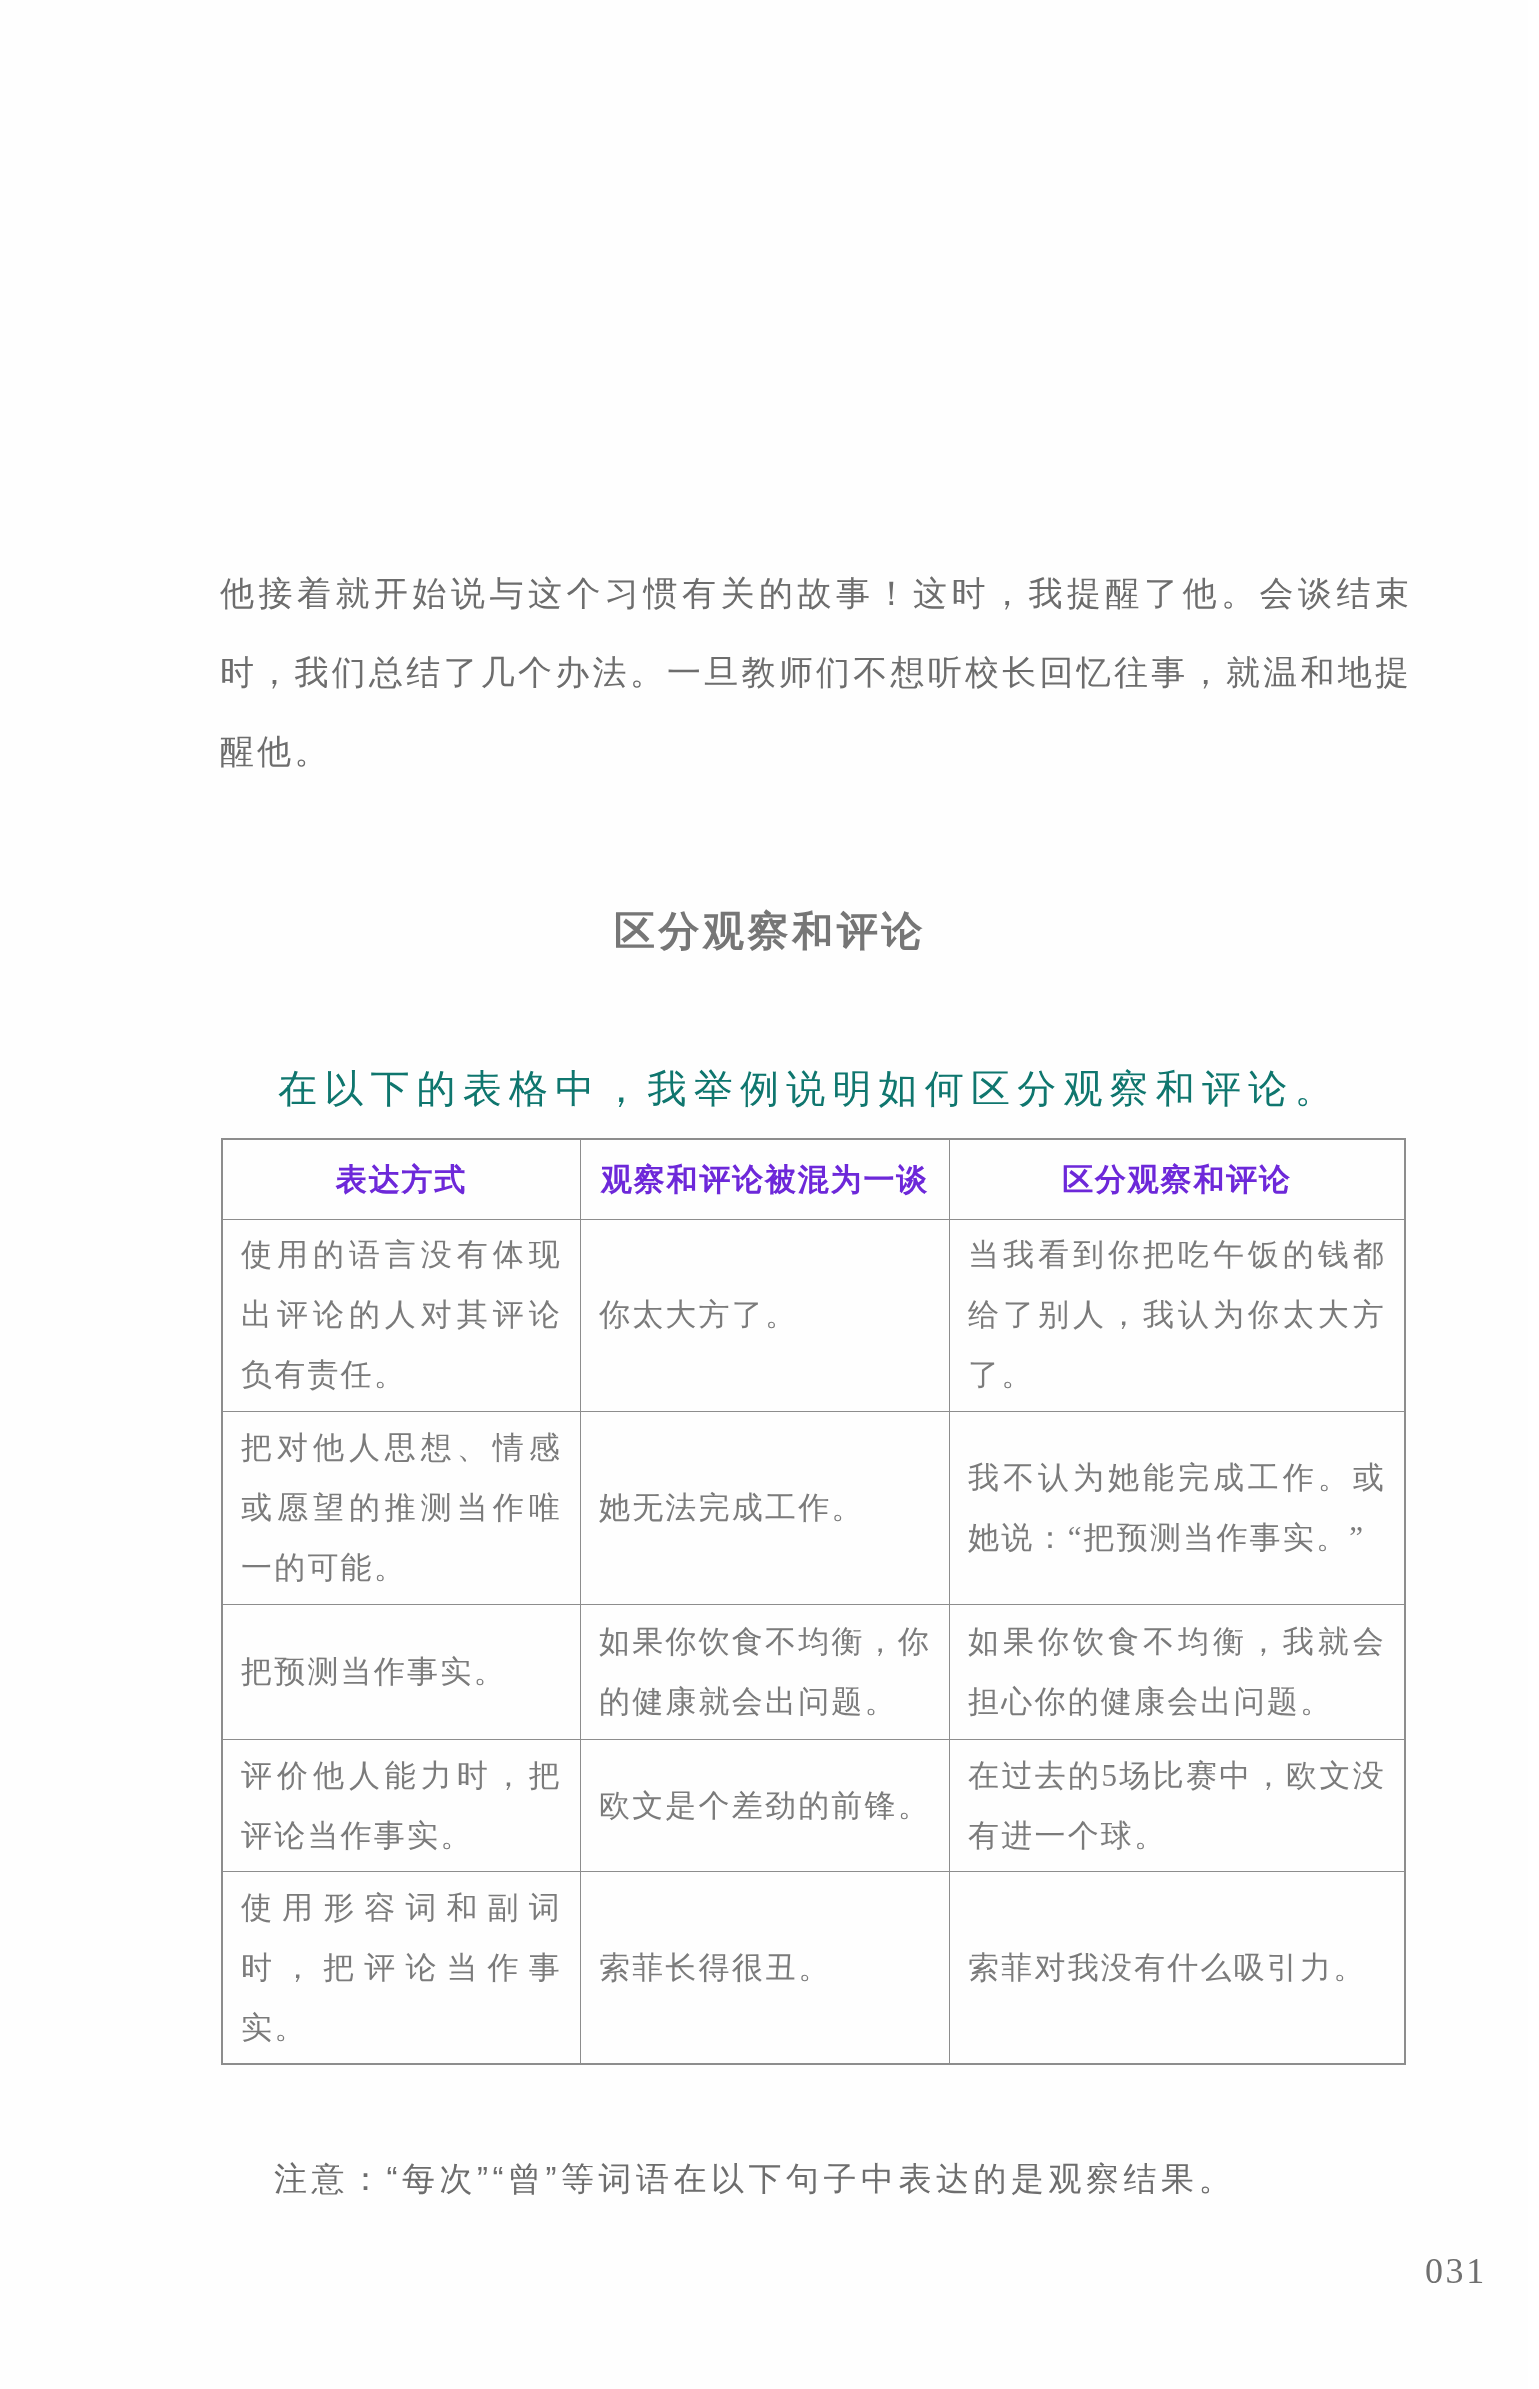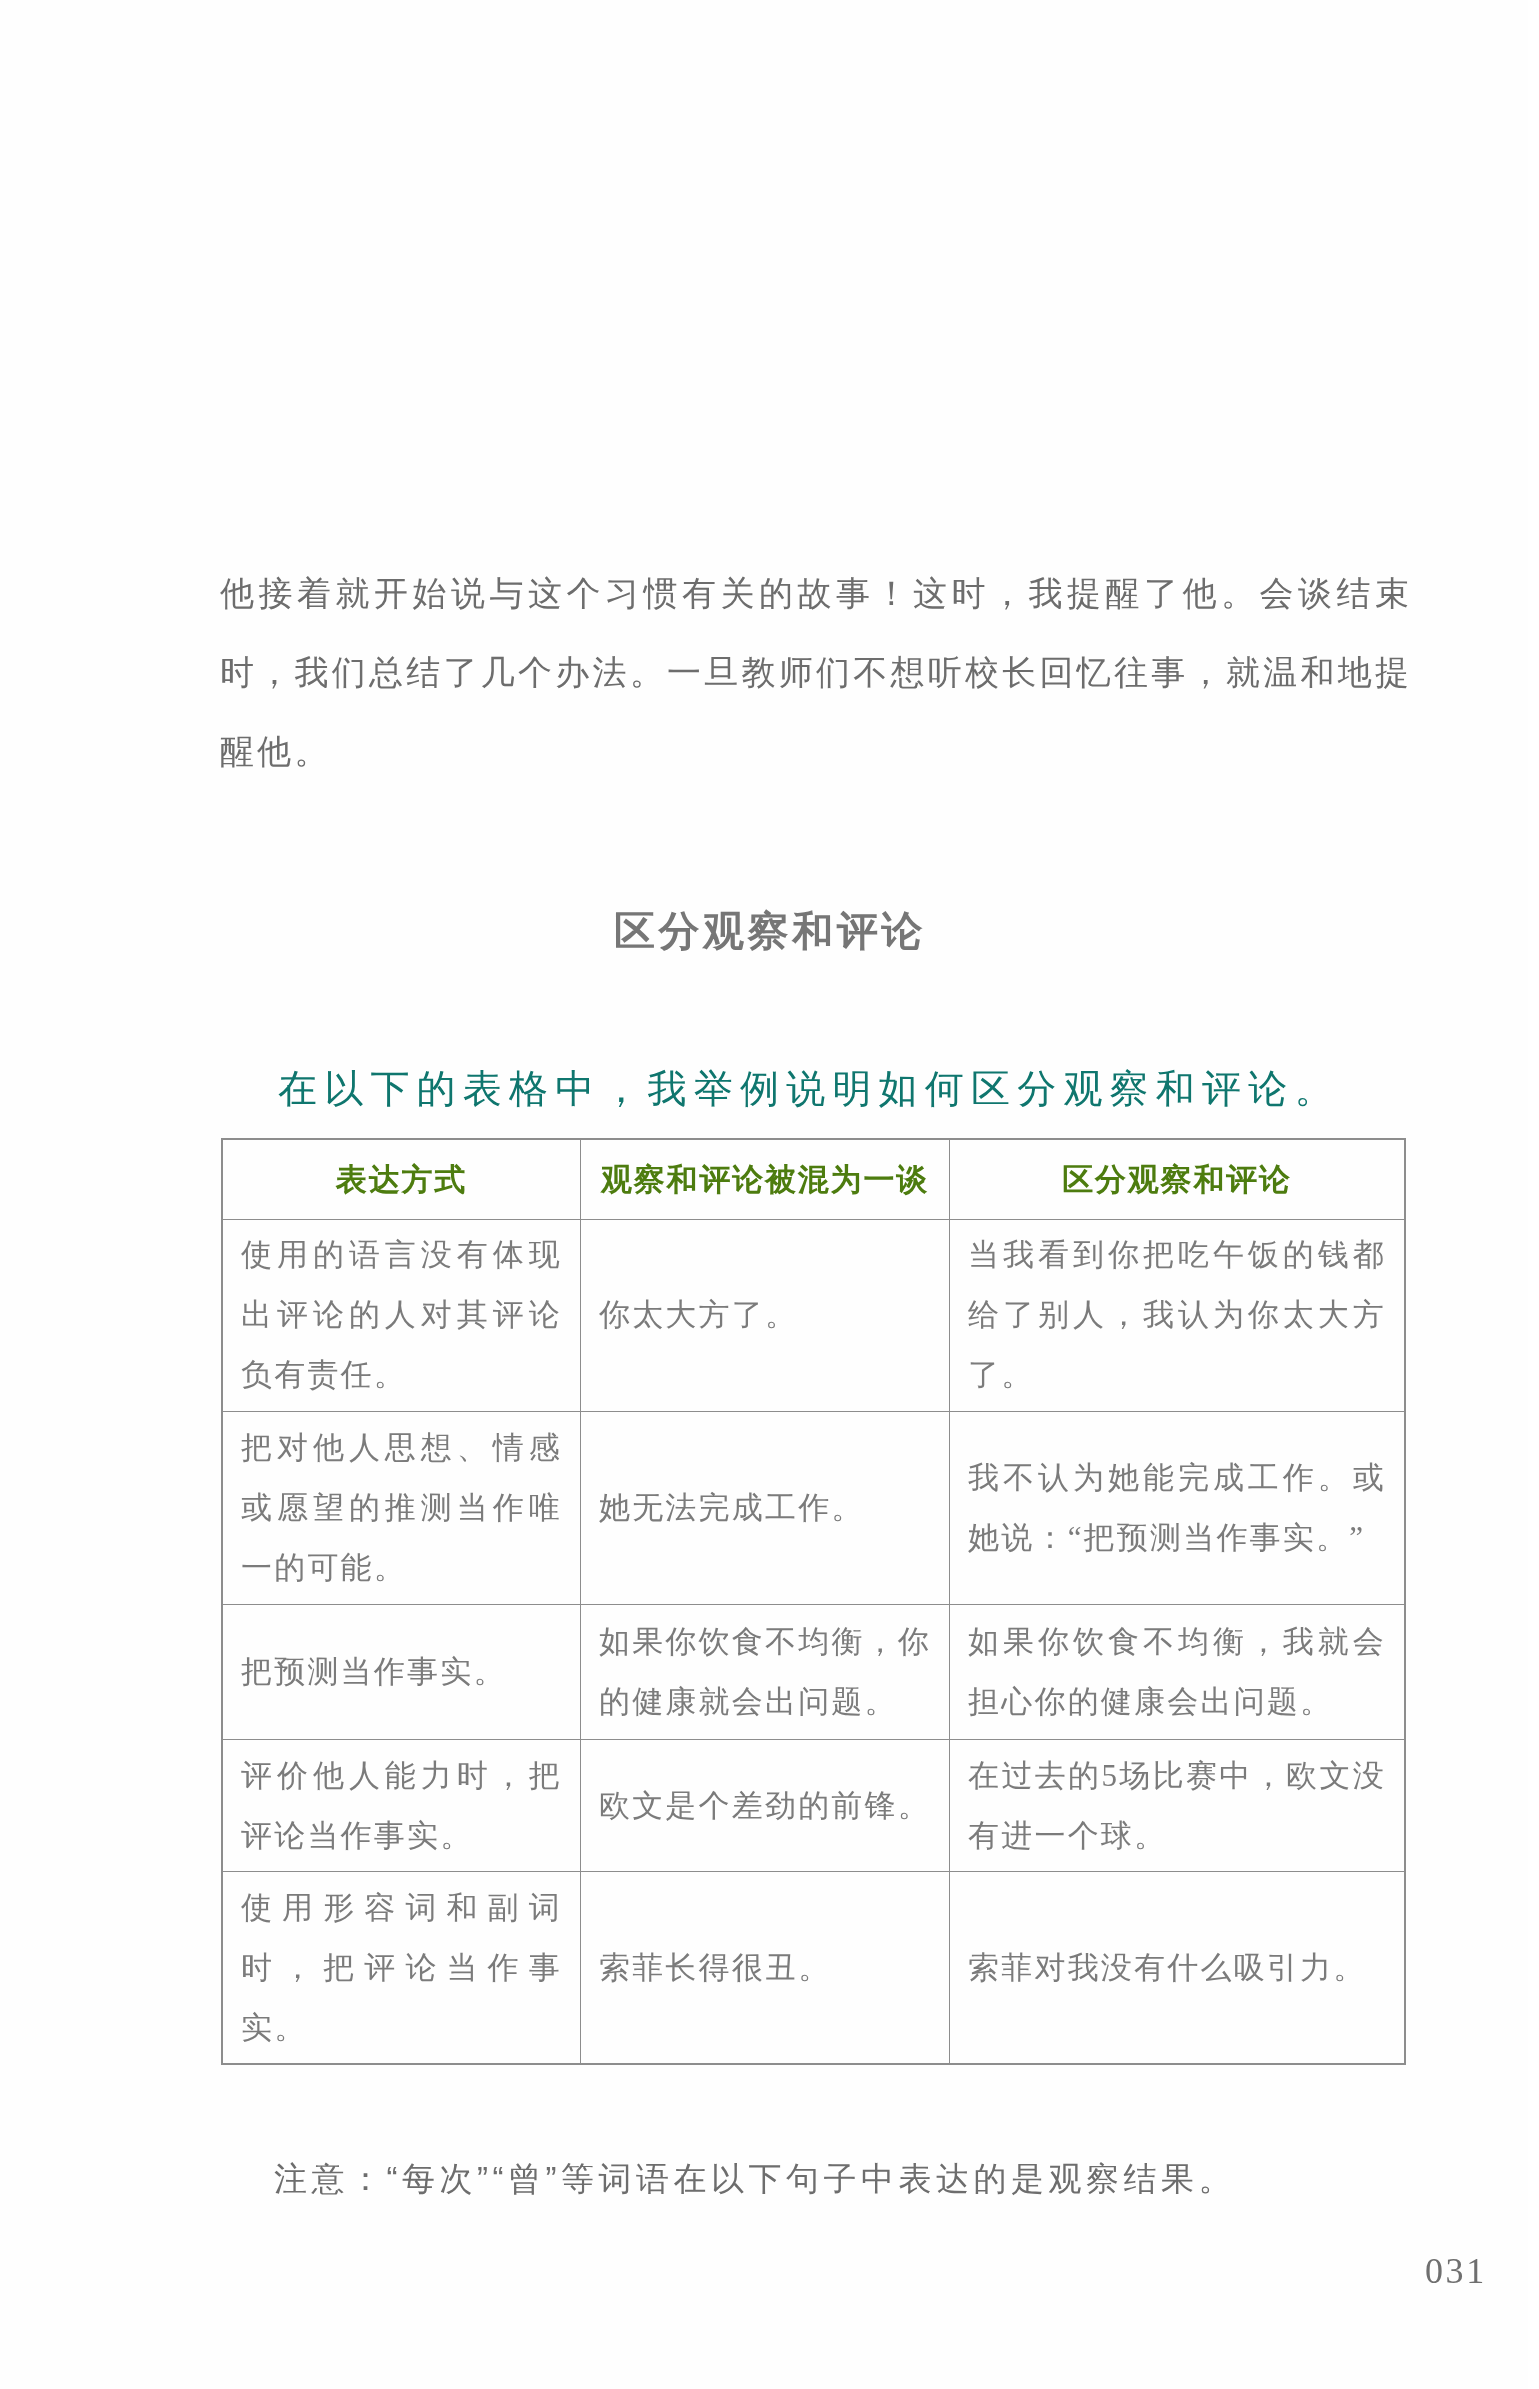--- a/index.html
+++ b/index.html
@@ -64,21 +64,21 @@
   table.compare-table, table.compare-table th, table.compare-table td {
     border: 1.8px solid #8d8d8d;
   }
   table.compare-table { border-width: 2.7px; }
   table.compare-table th {
     height: 77px;
     font-family: "Liberation Sans", sans-serif;
     font-size: 31px;
     font-weight: bold;
     letter-spacing: 1.8px;
-    color: #4d7c0f;
+    color: #6d28d9;
     text-align: center;
     vertical-align: middle;
   }
   table.compare-table td {
     font-family: "Liberation Serif", serif;
     font-size: 31px;
     line-height: 60px;
     letter-spacing: 2.2px;
     color: #7b7b7b;
     vertical-align: middle;

